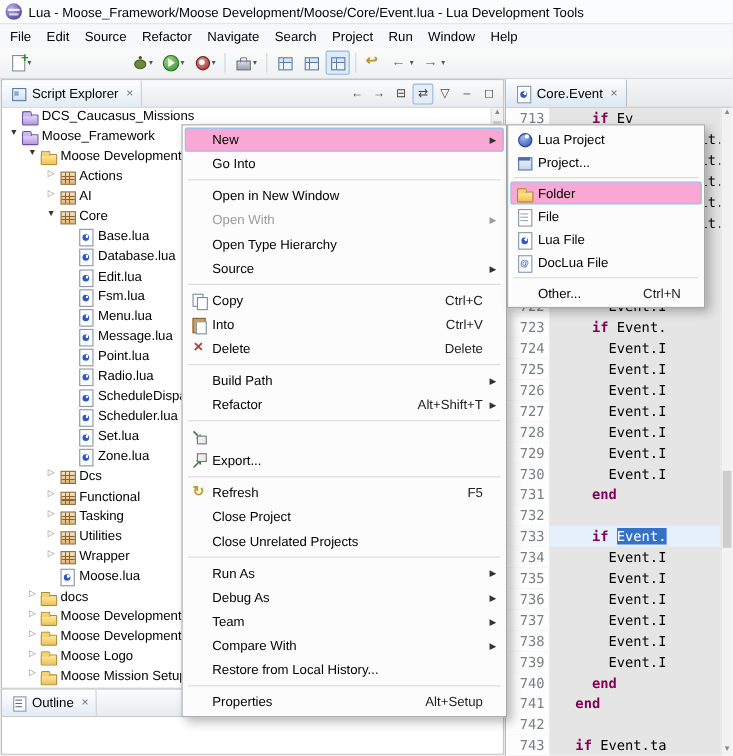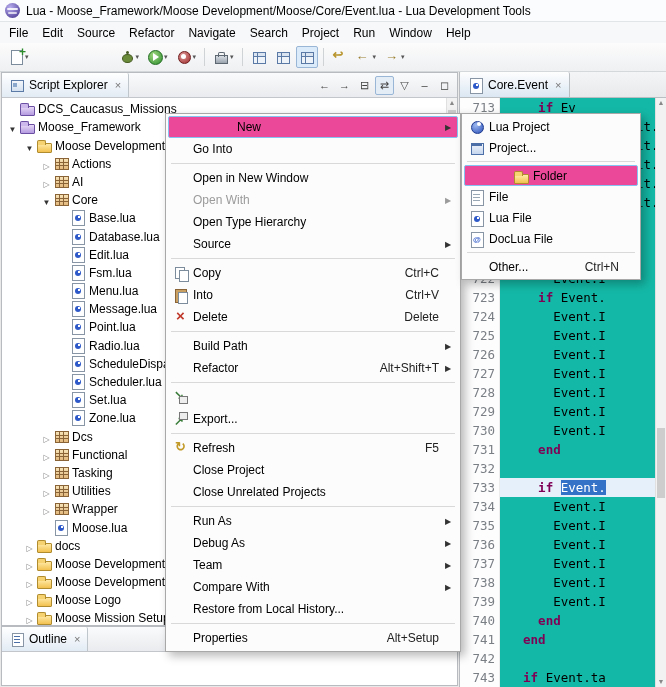--- a/index.html
+++ b/index.html
@@ -26,52 +26,52 @@
 .script-view{left:1px;top:72px;width:457px;height:554px;}
 .outline-view{left:1px;top:626px;width:457px;height:60px;}
 .editor-view{position:absolute;left:459px;top:72px;width:207px;height:615px;background:#fff;border-left:1px solid #b8bcc0;}
 .view-header{height:25px;background:linear-gradient(#fafbfc,#e9ebee);border-bottom:1px solid #c3c7cb;display:flex;align-items:stretch;}
 .view-tab{display:flex;align-items:center;gap:4px;padding:0 7px;background:linear-gradient(#ffffff,#e2ebf4);border-right:1px solid #bfc6cc;border-radius:2px 2px 0 0;white-space:nowrap;}
 .tclose{color:#777;font-size:11px;margin-left:3px;}
 .view-tools{margin-left:auto;display:flex;align-items:center;gap:1px;padding-right:3px;}
 .vtool{width:19px;height:19px;line-height:17px;text-align:center;font-size:11px;color:#444;border:1px solid transparent;border-radius:2px;}
 .vtool.pressed{background:#e4ecf6;border-color:#9ab6d6;}
 .tree{position:absolute;left:0;top:25px;right:11px;bottom:0;overflow:hidden;background:#fff;}
-.trow{display:flex;align-items:flex-end;height:18.2px;white-space:nowrap;}
+.trow{display:flex;align-items:flex-start;height:18.2px;white-space:nowrap;}
 .trow .arrow{width:13px;flex:none;font-size:8px;color:#888;text-align:center;}
 .trow .arrow.exp{color:#333;}
 .tlabel{padding-left:3px;}
 .outline-body{position:absolute;left:0;top:25px;right:0;bottom:0;background:#fff;}
 
 
 .vsb{position:absolute;right:0;width:11px;background:#f2f2f2;border-left:1px solid #e0e0e0;}
 .tree-sb{top:25px;bottom:0;}
 .editor-sb{top:26px;bottom:0;}
 .vsb .cap{position:absolute;left:0;right:0;height:10px;font-size:7px;color:#888;text-align:center;line-height:10px;}
 .vsb .cap.dn{bottom:0;}
 .vsb .thumb{position:absolute;left:1px;right:1px;background:#cdcdcd;}
 
 
 .etabs{height:26px;background:linear-gradient(#f4f5f6,#e7e9eb);border-bottom:1px solid #b9bec3;display:flex;}
 .etab{display:flex;align-items:center;gap:4px;padding:0 8px;background:linear-gradient(#fefefe,#dbe7f3);border-right:1px solid #b9bec3;border-radius:2px 2px 0 0;white-space:nowrap;}
-.ecode{position:absolute;left:0;top:26px;right:11px;bottom:0;overflow:hidden;background:#14b8a6;}
+.ecode{position:absolute;left:0;top:26px;right:11px;bottom:0;overflow:hidden;background:#e5e5e5;}
 .cl{display:flex;height:19px;font-family:"DejaVu Sans Mono",monospace;font-size:12.5px;line-height:19px;}
 .lnum{width:40px;flex:none;text-align:right;color:#7a7f85;background:#fdfdfe;border-right:1px solid #ececec;padding-right:4px;}
 .ltxt{flex:1;white-space:pre;padding-left:8px;}
 .cl.cur .ltxt{background:#e6f0fb;}
 .tok-kw{color:#7f0055;font-weight:bold;}
 .tok-sel{background:#3472c8;color:#fff;}
 
 
 .cmenu,.smenu{position:absolute;background:#fcfcfc;border:1px solid #a8a8a8;box-shadow:4px 4px 9px rgba(0,0,0,.28);padding:2px;}
 .cmenu{left:165px;top:113px;width:296px;z-index:30;}
 .smenu{left:461px;top:113px;width:180px;z-index:31;}
 .mi{height:22px;display:flex;align-items:center;border:1px solid transparent;border-radius:2px;}
 .smenu .mi{height:21px;align-items:center;}
-.mi.hl{background:#ec4899;border-color:#84c3f2;padding-left:44px;}
+.mi.hl{background:#f9a8d4;border-color:#84c3f2;}
 .mi.dis{color:#9b9b9b;}
 .mi.dis .msub{color:#9b9b9b;}
 .mic{width:24px;flex:none;display:flex;align-items:center;justify-content:center;}
 .mlbl{flex:1;white-space:nowrap;}
 .msc{flex:none;padding:0 6px 0 16px;color:#222;white-space:nowrap;}
 .msub{width:12px;flex:none;font-size:8px;color:#333;}
 .msep{height:1px;background:#d9d9d9;margin:3px 3px;}
 
 
 .ico{position:relative;width:16px;height:16px;display:inline-block;flex:none;}

